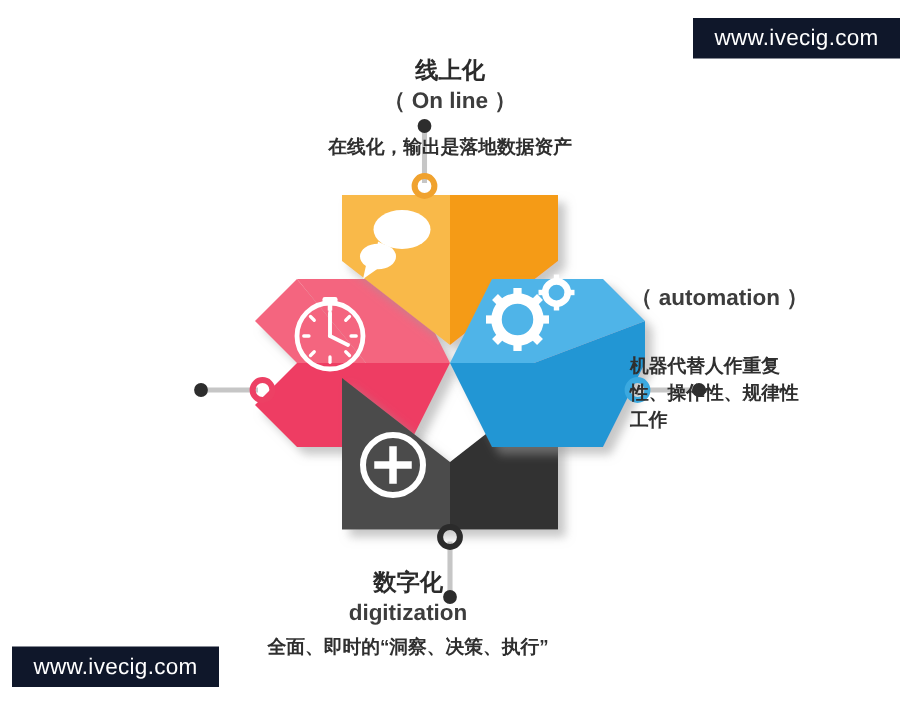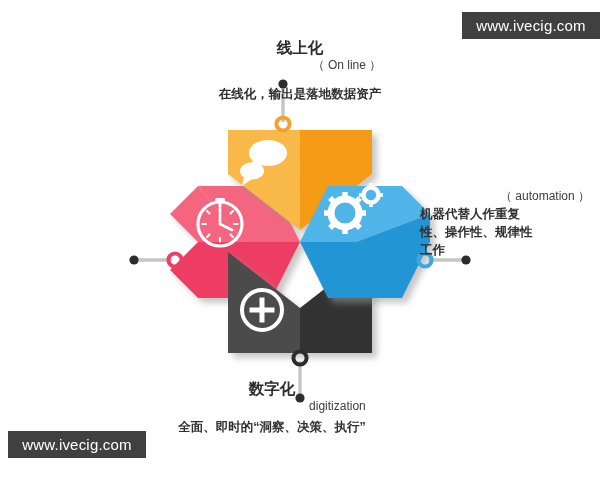--- a/index.html
+++ b/index.html
@@ -16,21 +16,21 @@
     position: relative;
     width: 600px;
     height: 480px;
     background: #ffffff;
     overflow: hidden;
   }
 
   
   .watermark {
     position: absolute;
-    background: #404040;
+    background: #0f172a;
     color: #ffffff;
     font-family: "Liberation Sans", sans-serif;
     font-size: 15px;
     letter-spacing: .2px;
     display: flex;
     align-items: center;
     justify-content: center;
     white-space: nowrap;
   }
   #wm-top { top: 12px; right: 0px; width: 138px; height: 27px; }
@@ -51,43 +51,42 @@
   .lbl-cn {
     font-family: "Liberation Sans", "DejaVu Sans", sans-serif;
     font-size: 15.5px;
     font-weight: bold;
     color: #2b2b2b;
     line-height: 1.25;
     white-space: nowrap;
   }
   .lbl-en {
     font-family: "Liberation Sans", sans-serif;
-    font-size: 12px;
-    font-weight: normal;
+    font-size: 15px;
+    font-weight: bold;
     color: #3d3d3d;
     line-height: 1.3;
     white-space: nowrap;
     margin-top: 1px;
-    text-align: right;
   }
   .lbl-desc {
     font-family: "Liberation Sans", "DejaVu Sans", sans-serif;
     font-size: 12.5px;
     color: #2f2f2f;
     line-height: 1.45;
     font-weight: bold;
   }
 
   
   #block-online { left: 0; top: 38px; width: 600px; text-align: center; }
   #block-online .lbl-desc { margin-top: 11px; font-size: 12.5px; }
 
   
   #block-automation { left: 420px; top: 188px; width: 170px; text-align: left; }
-  #block-automation .lbl-desc { width: 120px; }
+  #block-automation .lbl-desc { margin-top: 26px; width: 120px; }
 
   
   #block-service { left: 10px; top: 198px; width: 165px; text-align: right; }
   #block-service .inner { display: inline-block; text-align: right; }
   #block-service .lbl-desc { margin-top: 24px; width: 80px; text-align: left; margin-left: auto; }
 
   
   #block-digitization { left: 0; top: 379px; width: 544px; text-align: center; }
   #block-digitization .lbl-desc { margin-top: 3px; text-align: center; }
 

